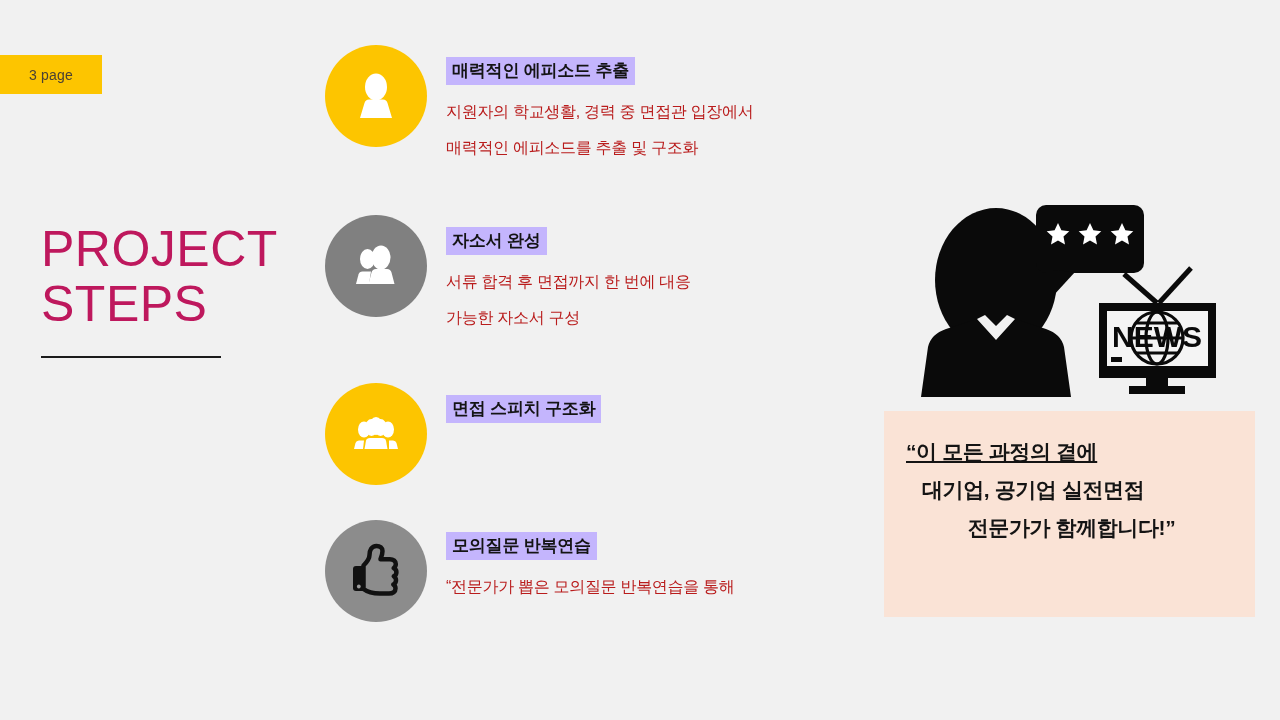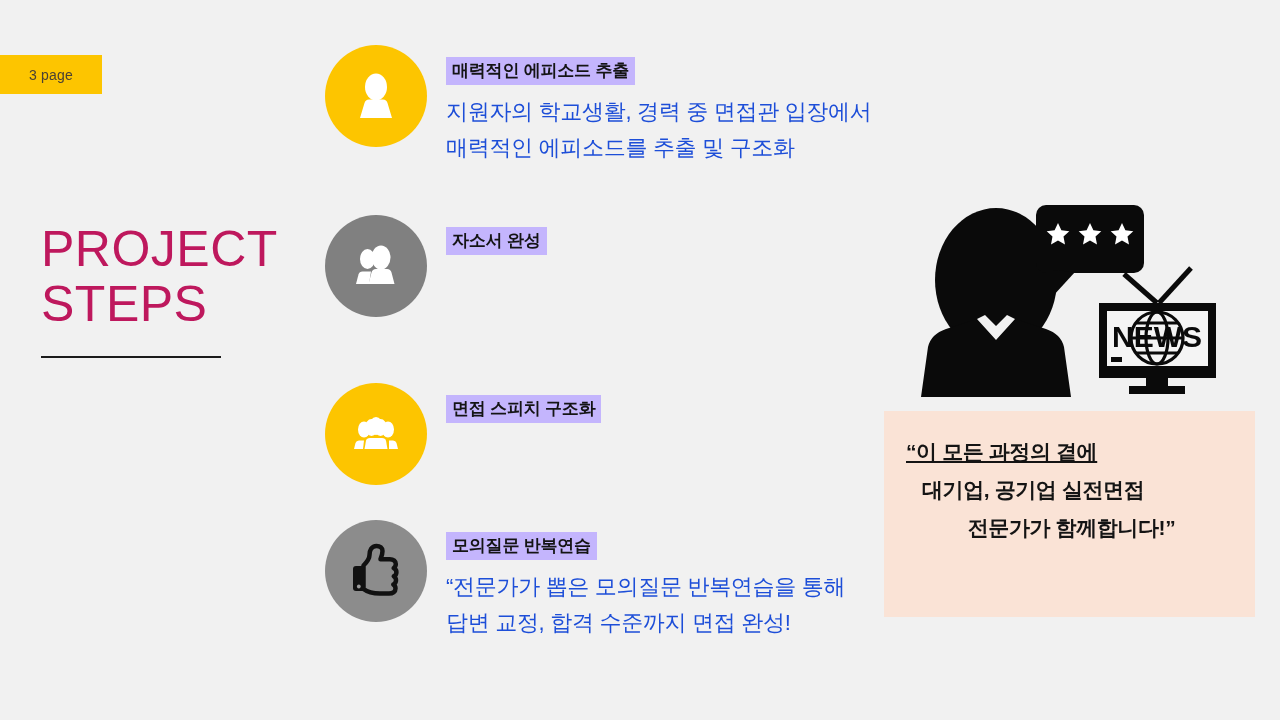--- a/index.html
+++ b/index.html
@@ -93,23 +93,23 @@
     font-size: 17px;
     font-weight: bold;
     color: #141414;
     background: #c4b5fd;
     padding: 3px 6px 4px 6px;
     line-height: 21px;
     letter-spacing: -0.2px;
   }
   .step-desc {
     margin-top: 9px;
-    font-size: 22px;
+    font-size: 16px;
     line-height: 36px;
-    color: #1d4ed8;
+    color: #b91c1c;
     letter-spacing: -0.3px;
     white-space: nowrap;
   }
   .step-desc div { white-space: nowrap; }
 
   
   #illustration {
     position: absolute;
     left: 903px;
     top: 192px;
@@ -175,20 +175,24 @@
     <div class="step-icon" style="background:#808080;">
       <svg width="56" height="56" viewBox="0 0 56 56" aria-hidden="true">
         <ellipse cx="19.5" cy="21" rx="7.5" ry="10" fill="#ffffff"></ellipse>
         <ellipse cx="33" cy="19.5" rx="9.5" ry="12" fill="#ffffff"></ellipse>
         <path d="M8 46 L10.5 36.5 Q11.3 33.5 14.5 33.5 L23 33.5 L21 46 Z" fill="#ffffff"></path>
         <path d="M20.5 46 L23.5 34.5 Q24.4 31 28 31 L39 31 Q42.6 31 43.5 34.5 L46.5 46 Z" fill="#ffffff"></path>
       </svg>
     </div>
     <div class="step-body">
       <div class="step-title">자소서 완성</div>
+      <div class="step-desc">
+        <div>서류 합격 후 면접까지 한 번에 대응</div>
+        <div>가능한 자소서 구성</div>
+      </div>
     </div>
   </div>
 
   <div class="step" style="top:338px;">
     <div class="step-icon" style="background:#fdc500;">
       <svg width="56" height="56" viewBox="0 0 56 56" aria-hidden="true">
         <ellipse cx="16" cy="23.5" rx="6" ry="8" fill="#ffffff"></ellipse>
         <ellipse cx="40" cy="23.5" rx="6" ry="8" fill="#ffffff"></ellipse>
         <ellipse cx="23.5" cy="21.5" rx="6.3" ry="8.5" fill="#ffffff"></ellipse>
         <ellipse cx="32.5" cy="21.5" rx="6.3" ry="8.5" fill="#ffffff"></ellipse>
@@ -208,21 +212,20 @@
       <svg width="62" height="62" viewBox="0 0 62 62" aria-hidden="true">
         <path d="M31.5 6 C26.5 6 24.5 10.5 24.5 15 C24.5 19.5 21.5 22.5 18.5 25.5 L18.5 49 C23 52.5 29 53.5 35 53.5 L44 53.5 C48 53.5 50.5 51.5 50.5 48.5 C50.5 46.7 49.6 45.3 48.3 44.5 C50 43.8 51 42.3 51 40.3 C51 38.5 50.1 37.1 48.8 36.3 C50.4 35.6 51.4 34.1 51.4 32.2 C51.4 30.3 50.4 28.8 48.7 28.1 C50 27.2 50.8 25.8 50.8 24.1 C50.8 21.2 48.4 19.2 44.8 19.2 L35.5 19.2 C36.8 16.2 37.5 13.4 37.5 11 C37.5 7.8 35 6 31.5 6 Z" fill="none" stroke="#111111" stroke-width="4.5" stroke-linejoin="round"></path>
         <rect x="8" y="26" width="12" height="25" rx="3" fill="#111111"></rect>
         <circle cx="13.8" cy="46.5" r="1.9" fill="#9a9a9a"></circle>
       </svg>
     </div>
     <div class="step-body">
       <div class="step-title">모의질문 반복연습</div>
       <div class="step-desc">
         <div>“전문가가 뽑은 모의질문 반복연습을 통해</div>
-        <div>답변 교정, 합격 수준까지 면접 완성!</div>
       </div>
     </div>
   </div>
 
 </div>
 
 <div id="illustration">
   <svg width="334" height="205" viewBox="0 0 334 205" aria-hidden="true">
 
     <g>

